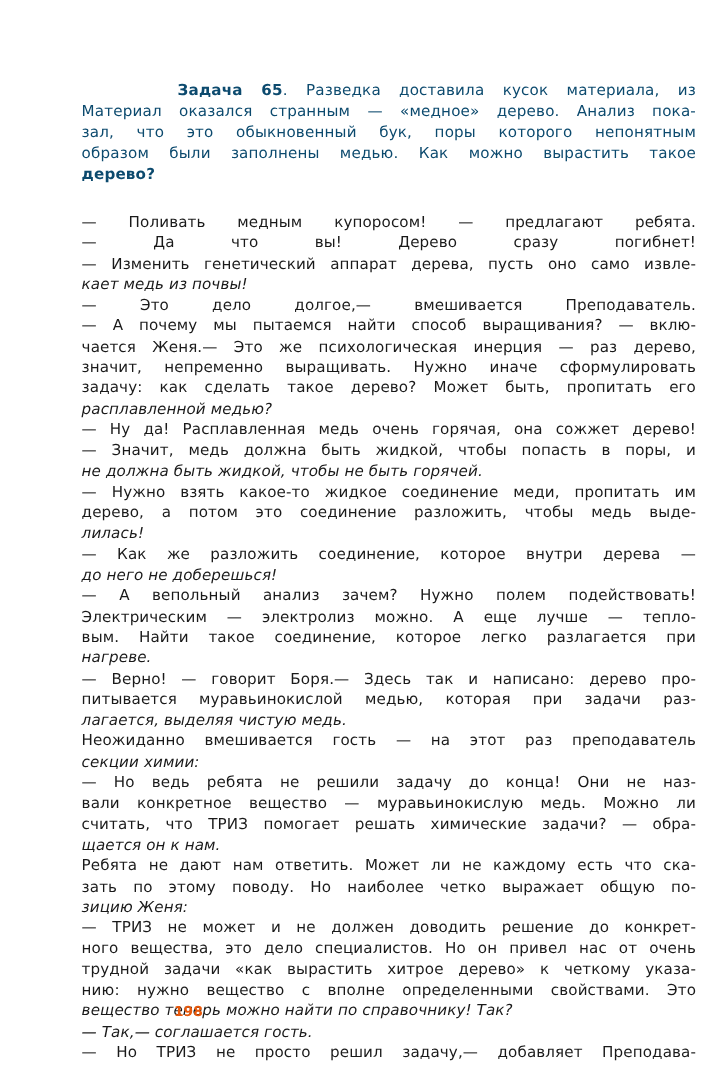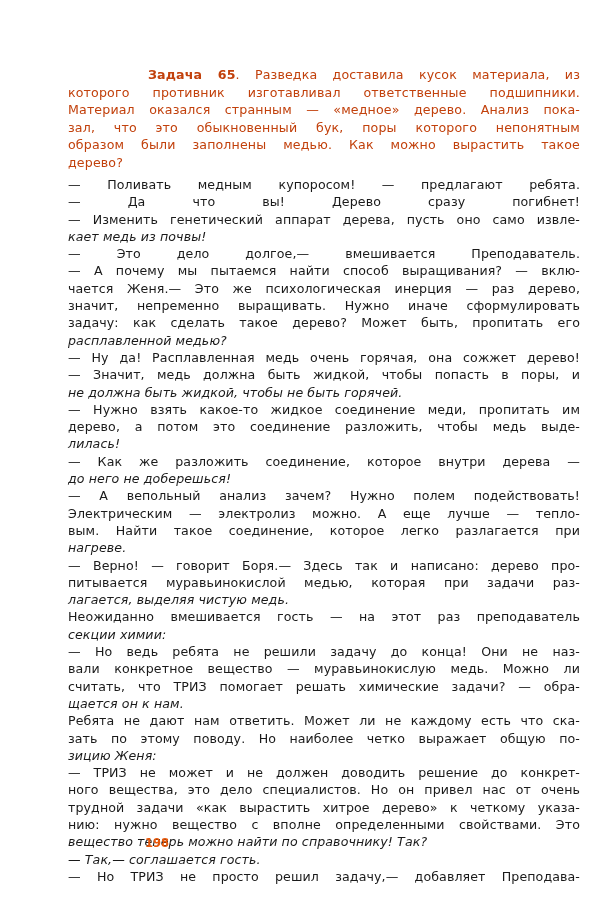--- a/index.html
+++ b/index.html
@@ -2,43 +2,42 @@
 <html><head>
 <meta charset="utf-8">
 <style>
   html, body { margin:0; padding:0; }
   body {
     width:600px; height:900px; background:#ffffff; position:relative; overflow:hidden;
     font-family:"DejaVu Sans", sans-serif; color:#1a1a1a;
   }
   .page { position:absolute; left:68px; top:66px; width:512px; }
   .task {
-    color:#c2410c; font-size:12.6px; line-height:17.6px; letter-spacing:0.15px;
+    color:#0c4a6e; font-size:12.6px; line-height:17.6px; letter-spacing:0.15px;
     text-align:justify; text-align-last:left; margin:0;
   }
   .task b { font-weight:bold; }
   .body { position:absolute; left:68px; top:176px; width:512px; }
   .line {
     font-size:12.6px; line-height:17.3px; white-space:nowrap; height:17.3px;
     text-align:justify; text-align-last:justify; letter-spacing:0.1px;
   }
   .line.last { text-align-last:left;font-style:italic; }
   .pagenum {
     position:absolute; left:145px; top:836px; color:#e8590c; font-size:11.5px; font-weight:bold;
   }
   .tline { display:block; height:17.6px; white-space:nowrap; text-align:justify; text-align-last:justify; }
-  .tline.last { text-align-last:left; }
+  .tline.last { text-align-last:left;font-weight:bold; }
 </style>
 </head>
 <body>
 
 <div class="page">
   <div class="task">
     <span class="tline" style="padding-left:80px;"><b>Задача 65</b><span>. Разведка доставила кусок материала, из</span></span>
-    <span class="tline">которого противник изготавливал ответственные подшипники.</span>
     <span class="tline">Материал оказался странным — «медное» дерево. Анализ пока-</span>
     <span class="tline">зал, что это обыкновенный бук, поры которого непонятным</span>
     <span class="tline">образом были заполнены медью. Как можно вырастить такое</span>
     <span class="tline last">дерево?</span>
   </div>
 </div>
 
 <div class="body" id="body">
     <div class="line">— Поливать медным купоросом! — предлагают ребята.</div>
     <div class="line">— Да что вы! Дерево сразу погибнет!</div>

